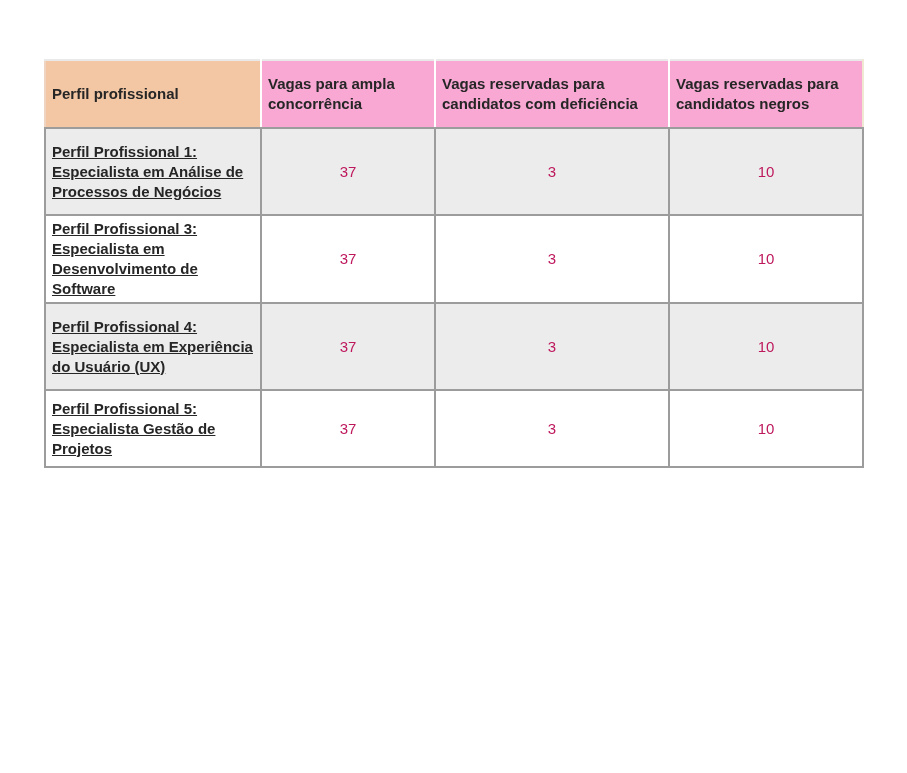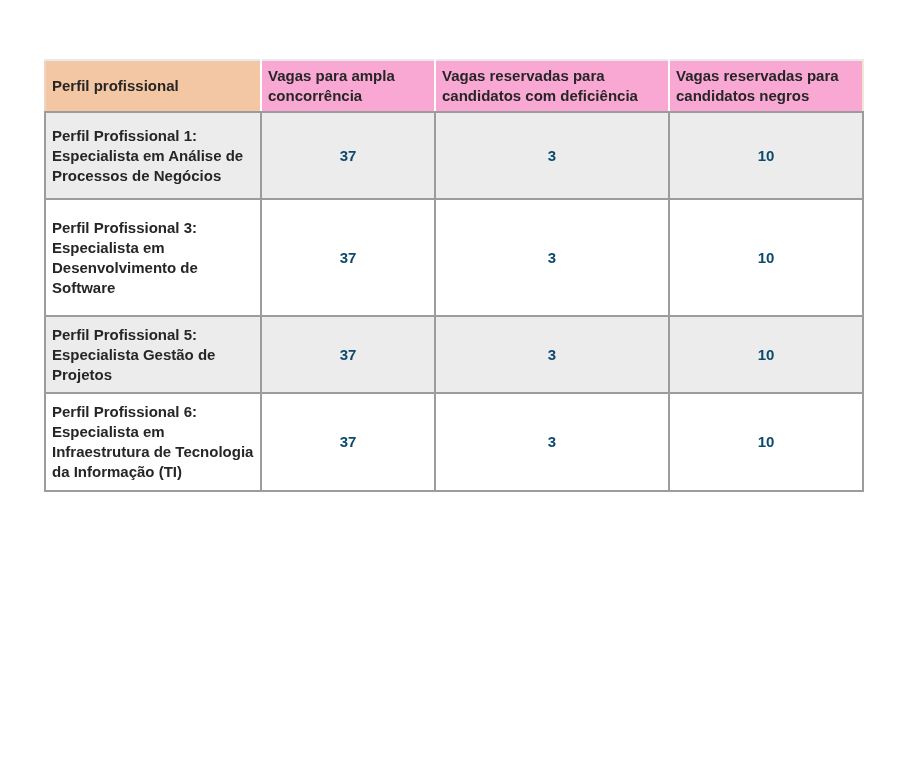--- a/index.html
+++ b/index.html
@@ -26,21 +26,21 @@
   
   col.c1 { width: 216px; }
   col.c2 { width: 174px; }
   col.c3 { width: 234px; }
   col.c4 { width: 194px; }
 
   th, td {
     border: 2px solid #9c9c9c;
     box-sizing: border-box;
   }
-  thead tr { height: 52px; }
+  thead tr { height: 68px; }
   th {
     background: #f9a8d4;
     color: #262626;
     font-size: 15px;
     font-weight: bold;
     line-height: 20px;
     text-align: left;
     vertical-align: middle;
     padding: 3px 6px;
     border-top-color: #e9e9e9;
@@ -57,33 +57,34 @@
   td {
     font-size: 15px;
     line-height: 20px;
     padding: 3px 6px;
     vertical-align: middle;
   }
   td.perfil {
     font-weight: bold;
     color: #262626;
     text-align: left;
+    text-decoration: underline;
   }
   td.num {
-    font-weight: bold;
-    color: #0c4a6e;
+    font-weight: normal;
+    color: #be185d;
     text-align: center;
   }
   tbody tr:nth-child(odd) td  { background: #ececec; }
   tbody tr:nth-child(even) td { background: #ffffff; }
 
   
   tr.r1 { height: 87px; } tr.r1 .clip { max-height: 81px; }
   tr.r2 { height: 86px; } tr.r2 .clip { max-height: 80px; }
-  tr.r3 { height: 117px; } tr.r3 .clip { max-height: 84px; }
+  tr.r3 { height: 88px; } tr.r3 .clip { max-height: 84px; }
   tr.r4 { height: 87px; } tr.r4 .clip { max-height: 81px; }
   tr.r5 { height: 77px; } tr.r5 .clip { max-height: 63px; }
   tr.r6 { height: 98px; } tr.r6 .clip { max-height: 92px; }
   tr.r7 { height: 88px; } tr.r7 .clip { max-height: 82px; }
   .clip { overflow: hidden; }
 </style>
 </head>
 <body>
 
 <div class="page">
@@ -112,31 +113,31 @@
         <td class="num">10</td>
       </tr>
       <tr class="r3">
         <td class="perfil">
             <div class="clip">Perfil Profissional 3: Especialista em Desenvolvimento de Software</div>
           </td>
         <td class="num">37</td>
         <td class="num">3</td>
         <td class="num">10</td>
       </tr>
-      <tr class="r5">
+      <tr class="r4">
         <td class="perfil">
-            <div class="clip">Perfil Profissional 5: Especialista Gestão de Projetos</div>
+            <div class="clip">Perfil Profissional 4: Especialista em Experiência do Usuário (UX)</div>
           </td>
         <td class="num">37</td>
         <td class="num">3</td>
         <td class="num">10</td>
       </tr>
-      <tr class="r6">
+      <tr class="r5">
         <td class="perfil">
-            <div class="clip">Perfil Profissional 6: Especialista em Infraestrutura de Tecnologia da Informação (TI)</div>
+            <div class="clip">Perfil Profissional 5: Especialista Gestão de Projetos</div>
           </td>
         <td class="num">37</td>
         <td class="num">3</td>
         <td class="num">10</td>
       </tr>
     </tbody>
   </table>
 </div>
 
 </body></html>

